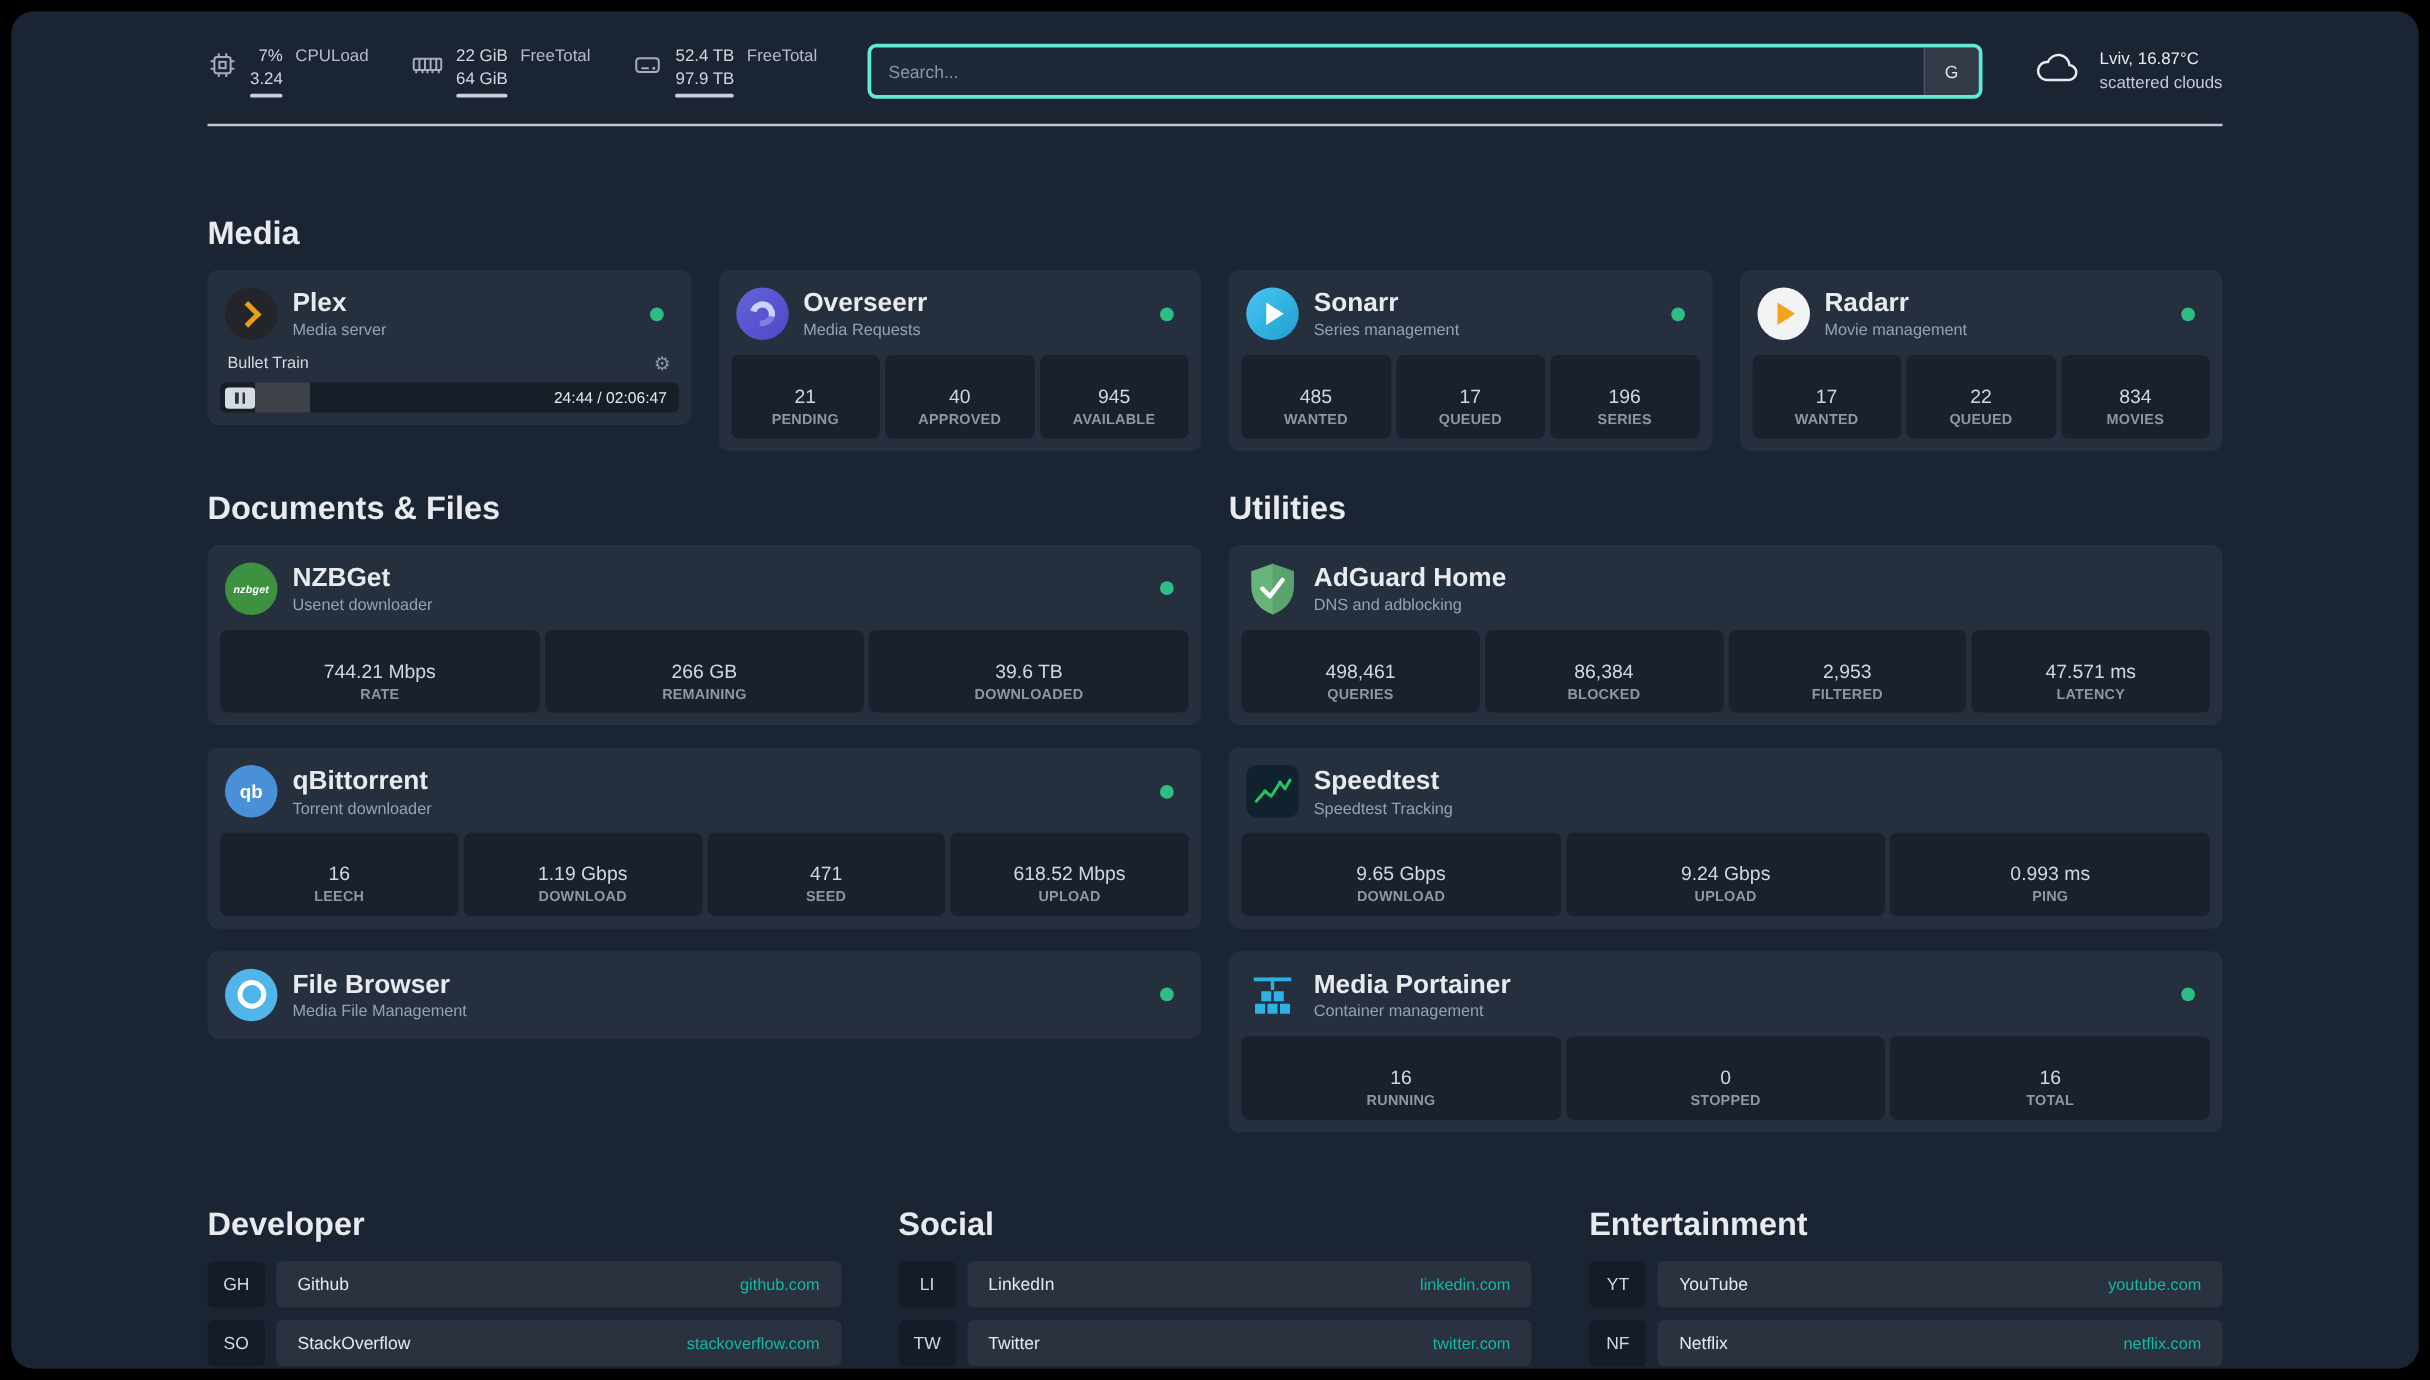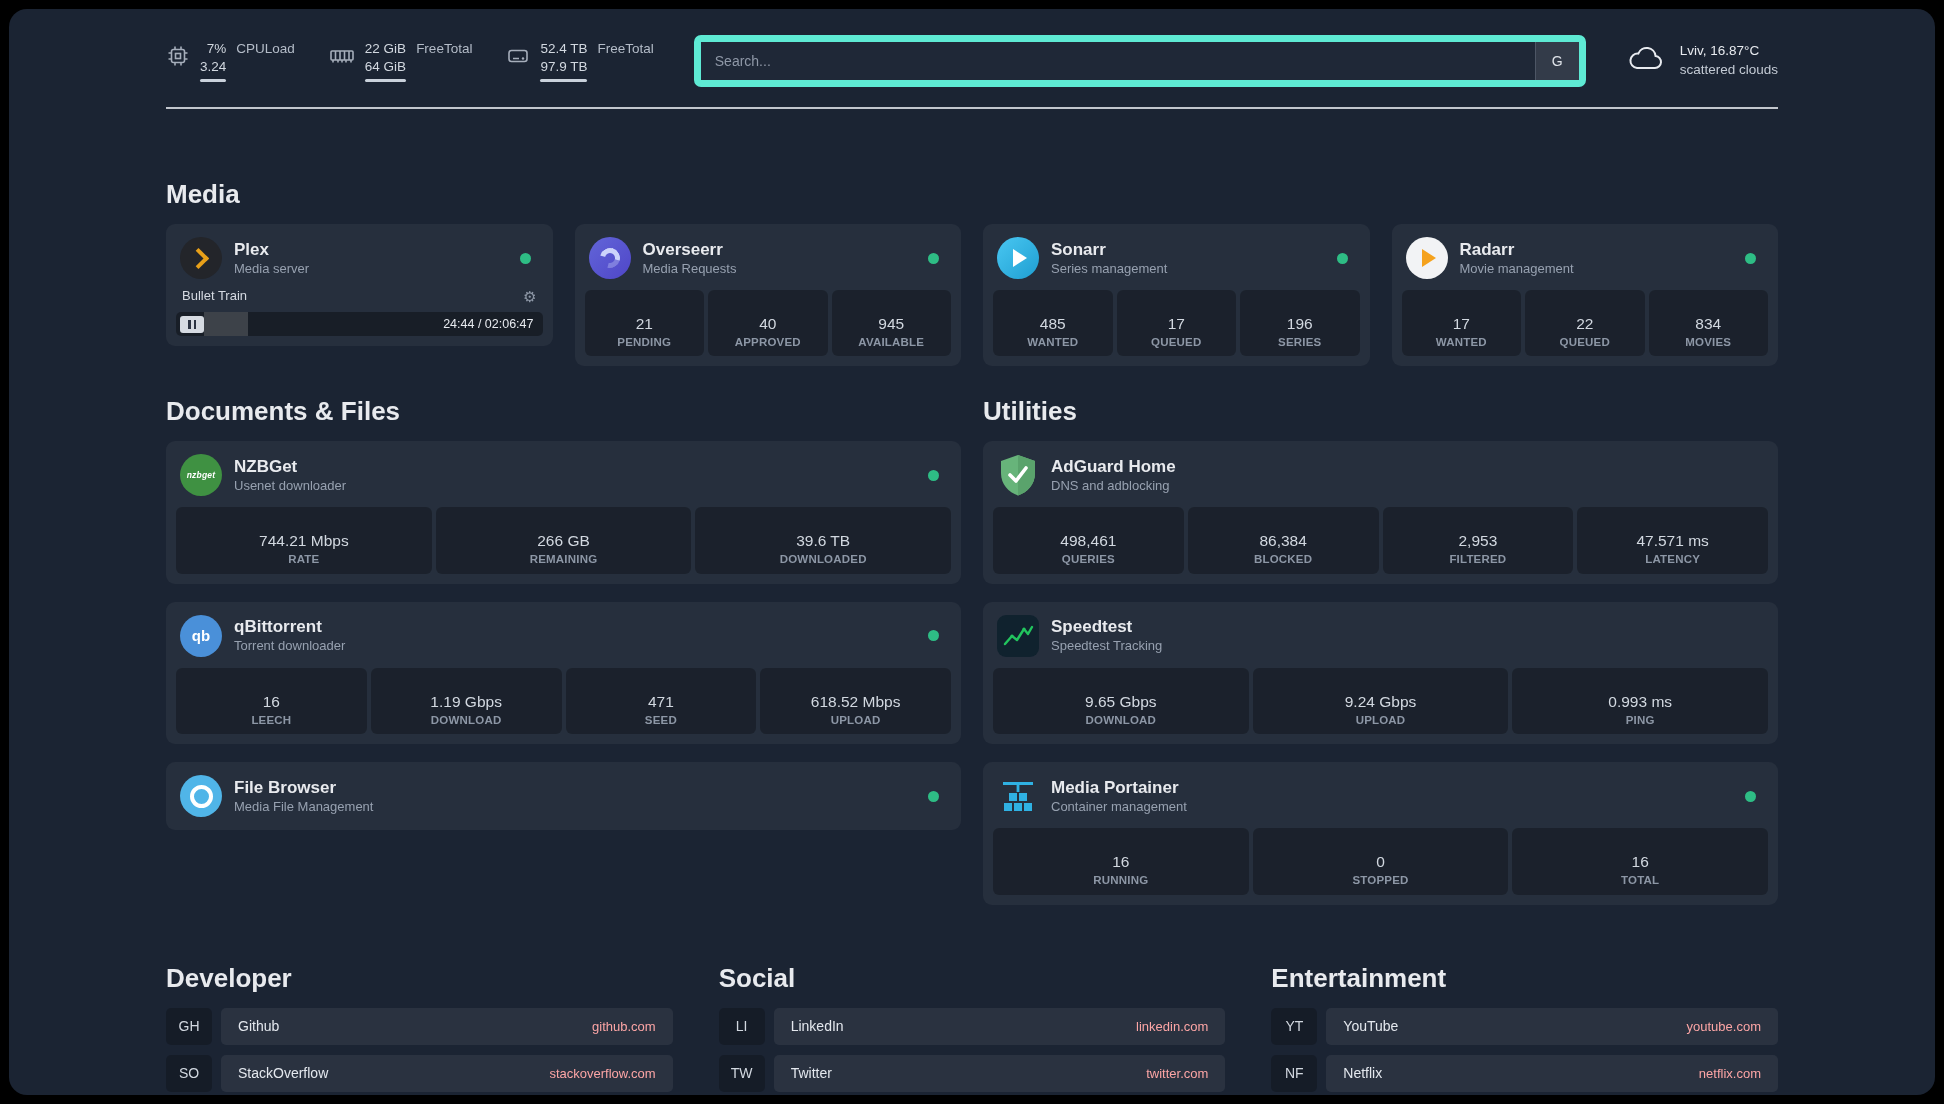--- a/index.html
+++ b/index.html
@@ -13,21 +13,21 @@
   .content{width:1612px;margin:0 auto;padding-top:26px;}
 
   
   .topbar{display:flex;align-items:center;}
   .resources{display:flex;gap:34px;align-items:flex-start;}
   .resource{display:flex;align-items:flex-start;gap:10px;}
   .res-icon{color:#a6aebb;margin-top:4px;display:flex;}
   .res-values{display:flex;flex-direction:column;align-items:flex-end;font-size:13.5px;color:#d2d8e0;line-height:1.3;}
   .res-bar{width:100%;height:3px;background:#c9d1db;border-radius:2px;margin-top:4px;}
   .res-labels{display:flex;align-items:flex-start;font-size:13.5px;color:#b4bcc8;line-height:1.3;}
-  .search-wrap{flex:1;display:flex;margin:0 40px;height:38px;border:7px solid #5eead4;border-radius:7px;overflow:hidden;background:rgba(255,255,255,0.02);}
+  .search-wrap{flex:1;display:flex;margin:0 40px;height:38px;border:3px solid #5eead4;border-radius:7px;overflow:hidden;background:rgba(255,255,255,0.02);}
   .search-input{flex:1;background:transparent;border:none;outline:none;color:#e5e7eb;font-size:14px;padding:0 14px;font-family:"Liberation Sans",sans-serif;}
   .search-input::placeholder{color:#8f98a7;}
   .search-btn{width:44px;background:rgba(255,255,255,0.09);border:none;border-left:1px solid #4d5665;color:#dfe3e9;font-size:14px;cursor:pointer;font-family:"Liberation Sans",sans-serif;}
   .weather{display:flex;align-items:center;gap:14px;}
   .weather-text{display:flex;flex-direction:column;font-size:13.5px;line-height:1.4;}
   .weather-loc{color:#e7eaef;}
   .weather-cond{color:#c3cad4;}
   .divider{border:none;border-top:2px solid rgba(223,227,233,0.85);margin:20px 0 0;}
 
   
@@ -37,21 +37,21 @@
   .two-col{display:grid;grid-template-columns:1fr 1fr;gap:22px;margin-top:30px;align-items:start;}
   .stack{display:flex;flex-direction:column;gap:18px;}
 
   
   .card{background:rgba(255,255,255,0.05);border-radius:9px;padding:10px;}
   .card-header{display:flex;align-items:center;gap:12px;padding:3px 4px 9px;cursor:pointer;}
   .card-header.no-stats{padding-bottom:3px;}
   .app-icon{width:42px;height:42px;border-radius:50%;flex:none;display:flex;align-items:center;justify-content:center;position:relative;overflow:hidden;}
   .app-icon.square{border-radius:9px;}
   .card-title-wrap{display:flex;flex-direction:column;line-height:1.3;}
-  .card-name{font-size:17px;font-weight:600;color:#e8eaee;}
+  .card-name{font-size:21px;font-weight:600;color:#e8eaee;}
   .card-desc{font-size:13px;color:#97a1b0;}
   .dot{width:11px;height:11px;border-radius:50%;background:#2ebd85;margin-left:auto;margin-right:8px;flex:none;align-self:center;}
   .stats{display:flex;gap:4px;margin-top:2px;}
   .stat{flex:1;background:rgba(0,0,0,0.28);border-radius:6px;text-align:center;padding:24px 4px 6px;}
   .stat-value{font-size:15.5px;color:#d2d8e0;line-height:1.35;}
   .stat-label{font-size:11.5px;font-weight:700;color:#8d97a6;letter-spacing:.2px;line-height:1.35;}
 
   
   .np-row{display:flex;justify-content:space-between;padding:0 6px 6px;font-size:13px;color:#d5dae2;}
   .gear{color:#8d97a6;font-size:15px;cursor:pointer;}
@@ -71,21 +71,21 @@
   .nzb-text{color:#fff;font-weight:700;font-style:italic;font-size:8.5px;letter-spacing:.2px;}
   .ring{width:15px;height:15px;border:4.5px solid #fff;border-radius:50%;box-sizing:content-box;}
 
   
   .bookmarks{display:grid;grid-template-columns:1fr 1fr 1fr;gap:46px;margin-top:58px;padding-bottom:30px;}
   .bm-list{display:flex;flex-direction:column;gap:10px;}
   .bm-row{display:flex;align-items:stretch;gap:9px;height:37px;cursor:pointer;}
   .bm-abbr{width:46px;background:rgba(0,0,0,0.22);border-radius:5px;display:flex;align-items:center;justify-content:center;font-size:14px;color:#d2d8e0;flex:none;}
   .bm-pill{flex:1;background:rgba(255,255,255,0.065);border-radius:5px;display:flex;align-items:center;justify-content:space-between;padding:0 17px;}
   .bm-name{font-size:14px;color:#e4e8ee;}
-  .bm-url{font-size:13px;color:#fca5a5;}
+  .bm-url{font-size:13px;color:#14b8a6;}
 </style>
 </head>
 <body>
 
 <div class="panel">
   <div class="content">
 
     <header class="topbar">
       <div class="resources">
 

